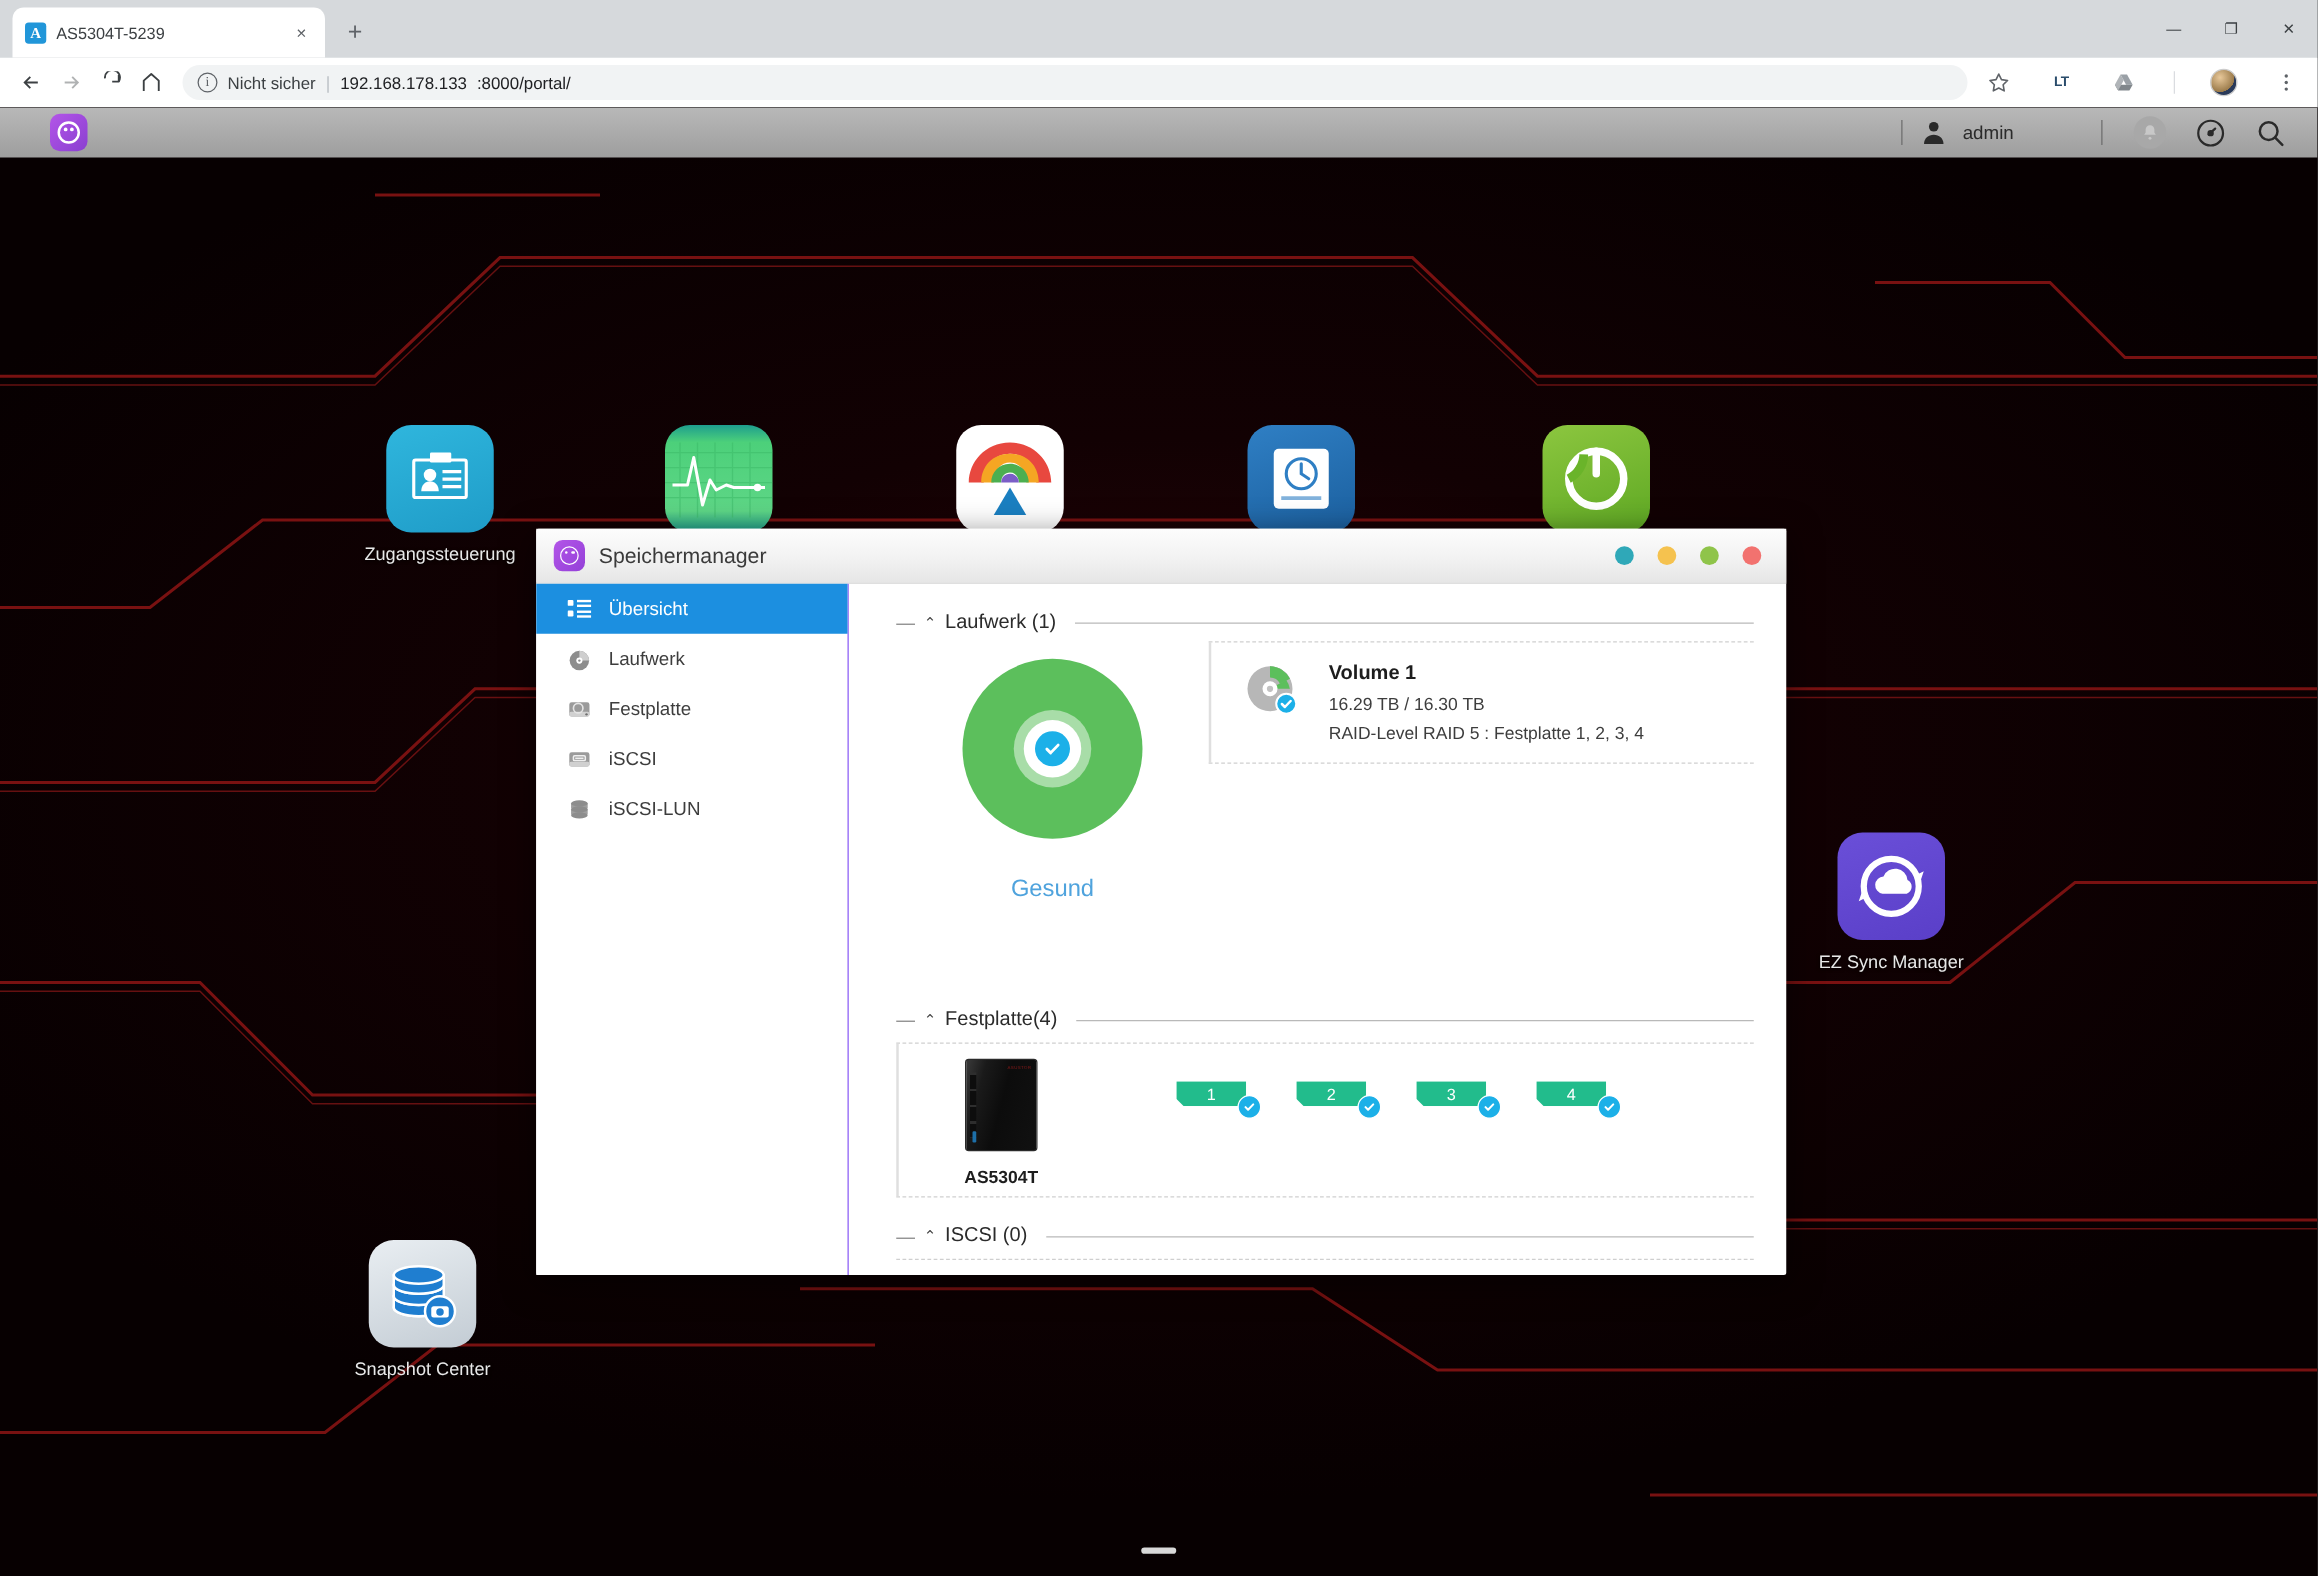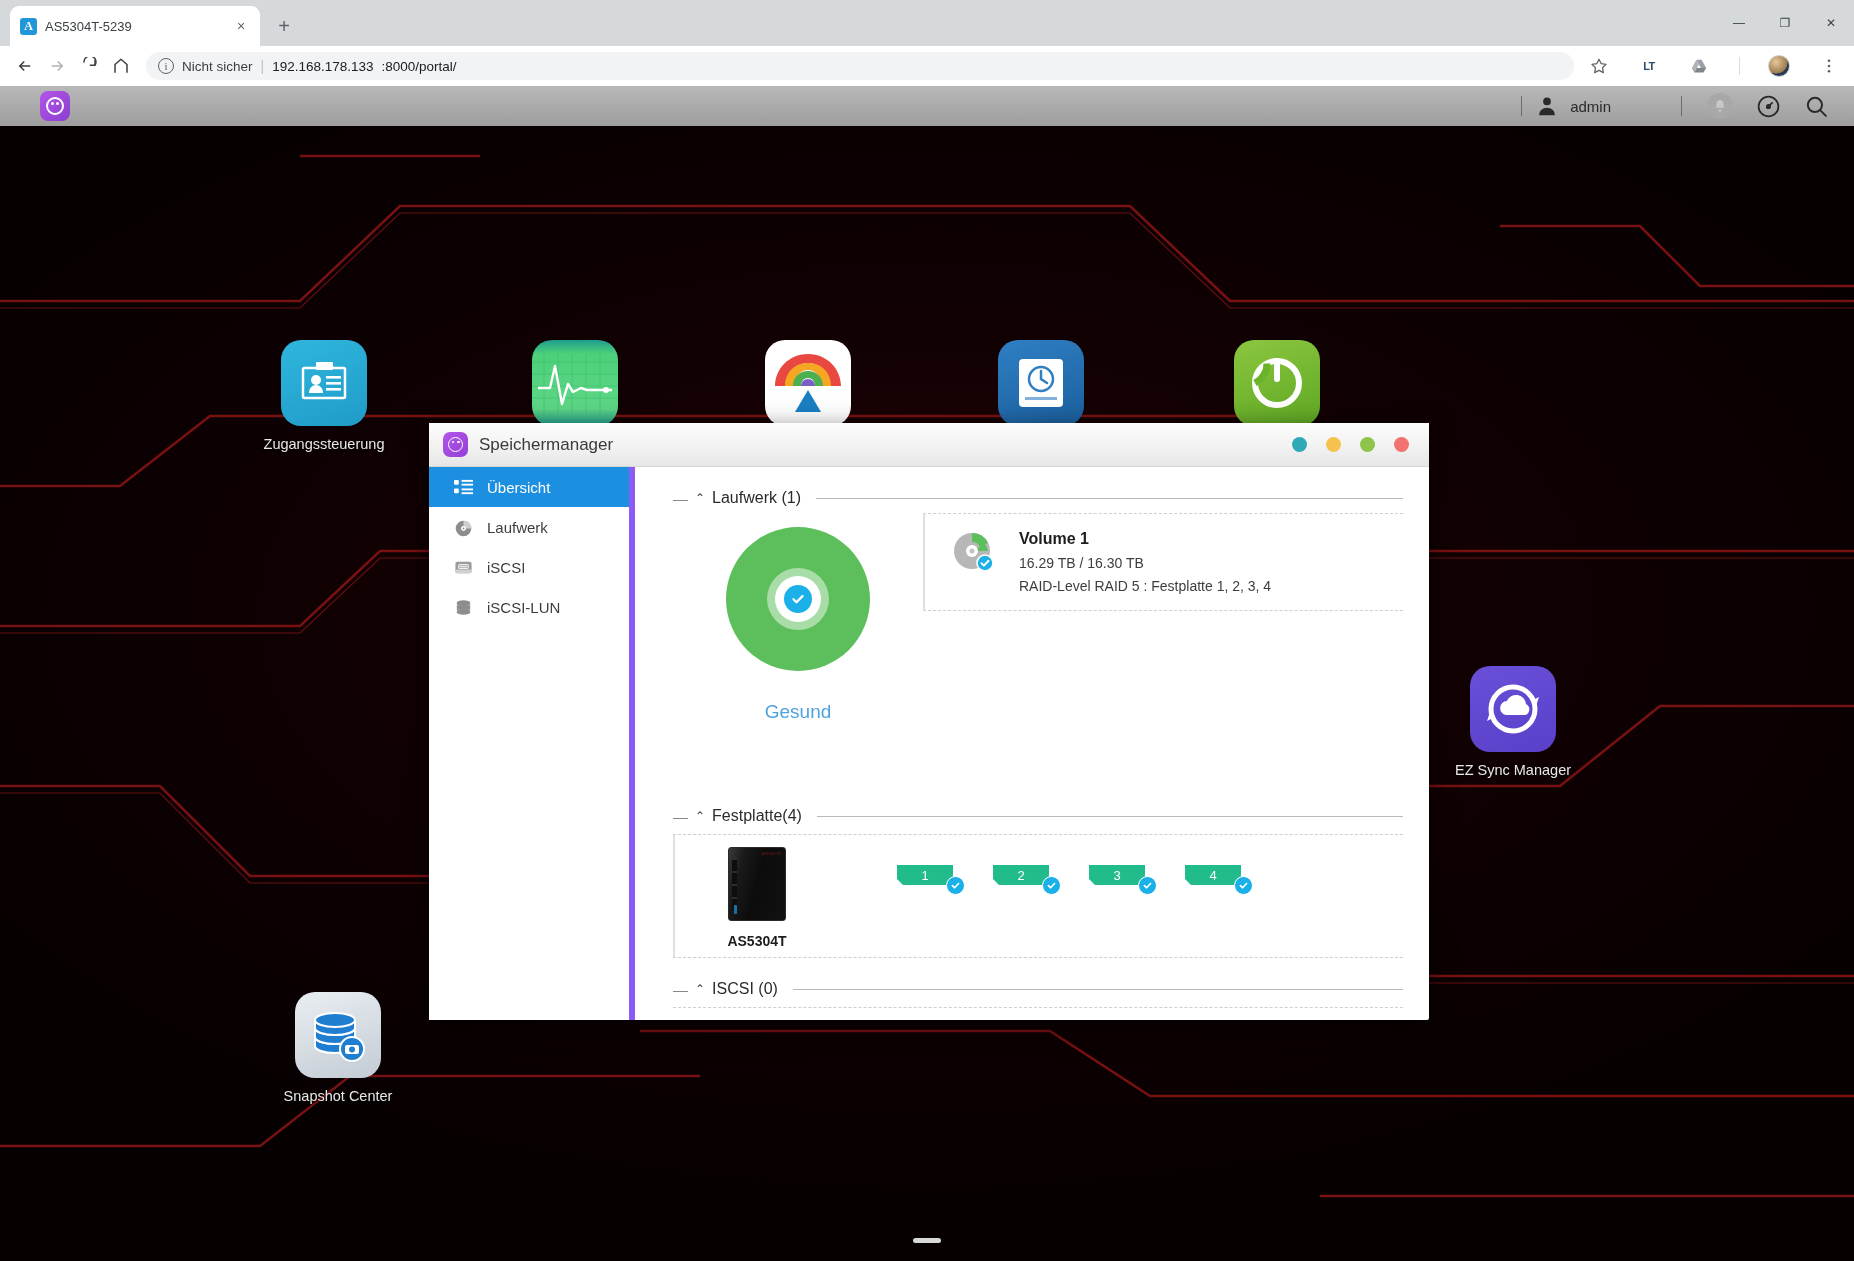--- a/index.html
+++ b/index.html
@@ -201,22 +201,22 @@
   }
   .app-title-icon .face::before { left: 2.5px; }
   .app-title-icon .face::after { right: 2.5px; }
   .app-title-text { font-size: 17px; color: #3a3a3a; }
   .win-dots { margin-left: auto; display: flex; gap: 19px; padding-right: 6px; }
   .win-dot { width: 15px; height: 15px; border-radius: 50%; }
 
   .app-body { flex: 1; display: flex; min-height: 0; }
 
   .app-sidebar {
-    width: 206px; background: #fff;
-    border-right: 6px solid #8b5cf6;
+    width: 250px; background: #fff;
+    border-right: 1px solid #8b5cf6;
     flex: none; padding-top: 0;
   }
   .side-item {
     height: 40px; display: flex; align-items: center;
     gap: 14px; padding-left: 24px;
     font-size: 15px; color: #3d3d3d;
   }
   .side-item.active { background: #1c8fe0; color: #fff; }
   .side-ico { width: 20px; height: 20px; flex: none;
     display: flex; align-items: center; justify-content: center; }
@@ -456,21 +456,21 @@
         </div>
         <div class="tb-icon-btn">
           <svg width="25" height="25" viewBox="0 0 24 24" fill="none" stroke="#2a2a2a" stroke-width="1.9">
             <circle cx="10.5" cy="10.5" r="6.8"></circle>
               <path d="M15.5 15.5L21 21" stroke-linecap="round"></path>
           </svg>
         </div>
       </div>
     </div>
 
-    <div class="desk-icon" style="left:249px;top:254px">
+    <div class="desk-icon" style="left:277px;top:254px">
       <div class="di-img" style="background:linear-gradient(160deg,#2fb6dd,#1f9cc8)">
         <svg width="56" height="56" viewBox="0 0 56 56">
           <rect x="7" y="13" width="42" height="30" rx="1.5" fill="none" stroke="#fff" stroke-width="2.5"></rect>
           <rect x="20" y="7" width="17" height="8" rx="1" fill="#fff"></rect>
           <circle cx="20" cy="25" r="5" fill="#fff"></circle>
             <path d="M13 38c0-5 3.2-8 7-8s7 3 7 8z" fill="#fff"></path>
           <rect x="30" y="21" width="15" height="2.6" fill="#fff"></rect>
             <rect x="30" y="27" width="15" height="2.6" fill="#fff"></rect>
             <rect x="30" y="33" width="15" height="2.6" fill="#fff"></rect>
         </svg>
@@ -594,20 +594,31 @@
               <svg width="19" height="19" viewBox="0 0 20 20">
                 <circle cx="10" cy="11" r="8.2" fill="#8d8d8d"></circle>
                 <path d="M10 11V2.8A8.2 8.2 0 0118.2 11z" fill="#cfcfcf"></path>
                 <circle cx="10" cy="11" r="2.6" fill="#fff"></circle>
                   <circle cx="10" cy="11" r="1" fill="#8d8d8d"></circle>
               </svg>
             </span>
             <span>Laufwerk</span>
           </div>
 
+          <div class="side-item">
+            <span class="side-ico">
+              <svg width="19" height="19" viewBox="0 0 20 20">
+                <rect x="1.5" y="4" width="17" height="12" rx="2" fill="#9b9b9b"></rect>
+                <rect x="1.5" y="12" width="17" height="4" rx="1.5" fill="#d0d0d0"></rect>
+                <circle cx="9" cy="9" r="4" fill="none" stroke="#e4e4e4" stroke-width="1.4"></circle>
+                <circle cx="16" cy="14.2" r="1" fill="#6e6e6e"></circle>
+              </svg>
+            </span>
+            <span>Festplatte</span>
+          </div>
 
           <div class="side-item">
             <span class="side-ico">
               <svg width="19" height="19" viewBox="0 0 20 20">
                 <rect x="1.5" y="4" width="17" height="12" rx="2" fill="#9b9b9b"></rect>
                 <rect x="1.5" y="12" width="17" height="4" rx="1.5" fill="#d0d0d0"></rect>
                 <rect x="5" y="7" width="10" height="4" rx="1" fill="none" stroke="#efefef" stroke-width="1.3"></rect>
                 <path d="M6.5 9h7" stroke="#efefef" stroke-width="1.3"></path>
               </svg>
             </span>

